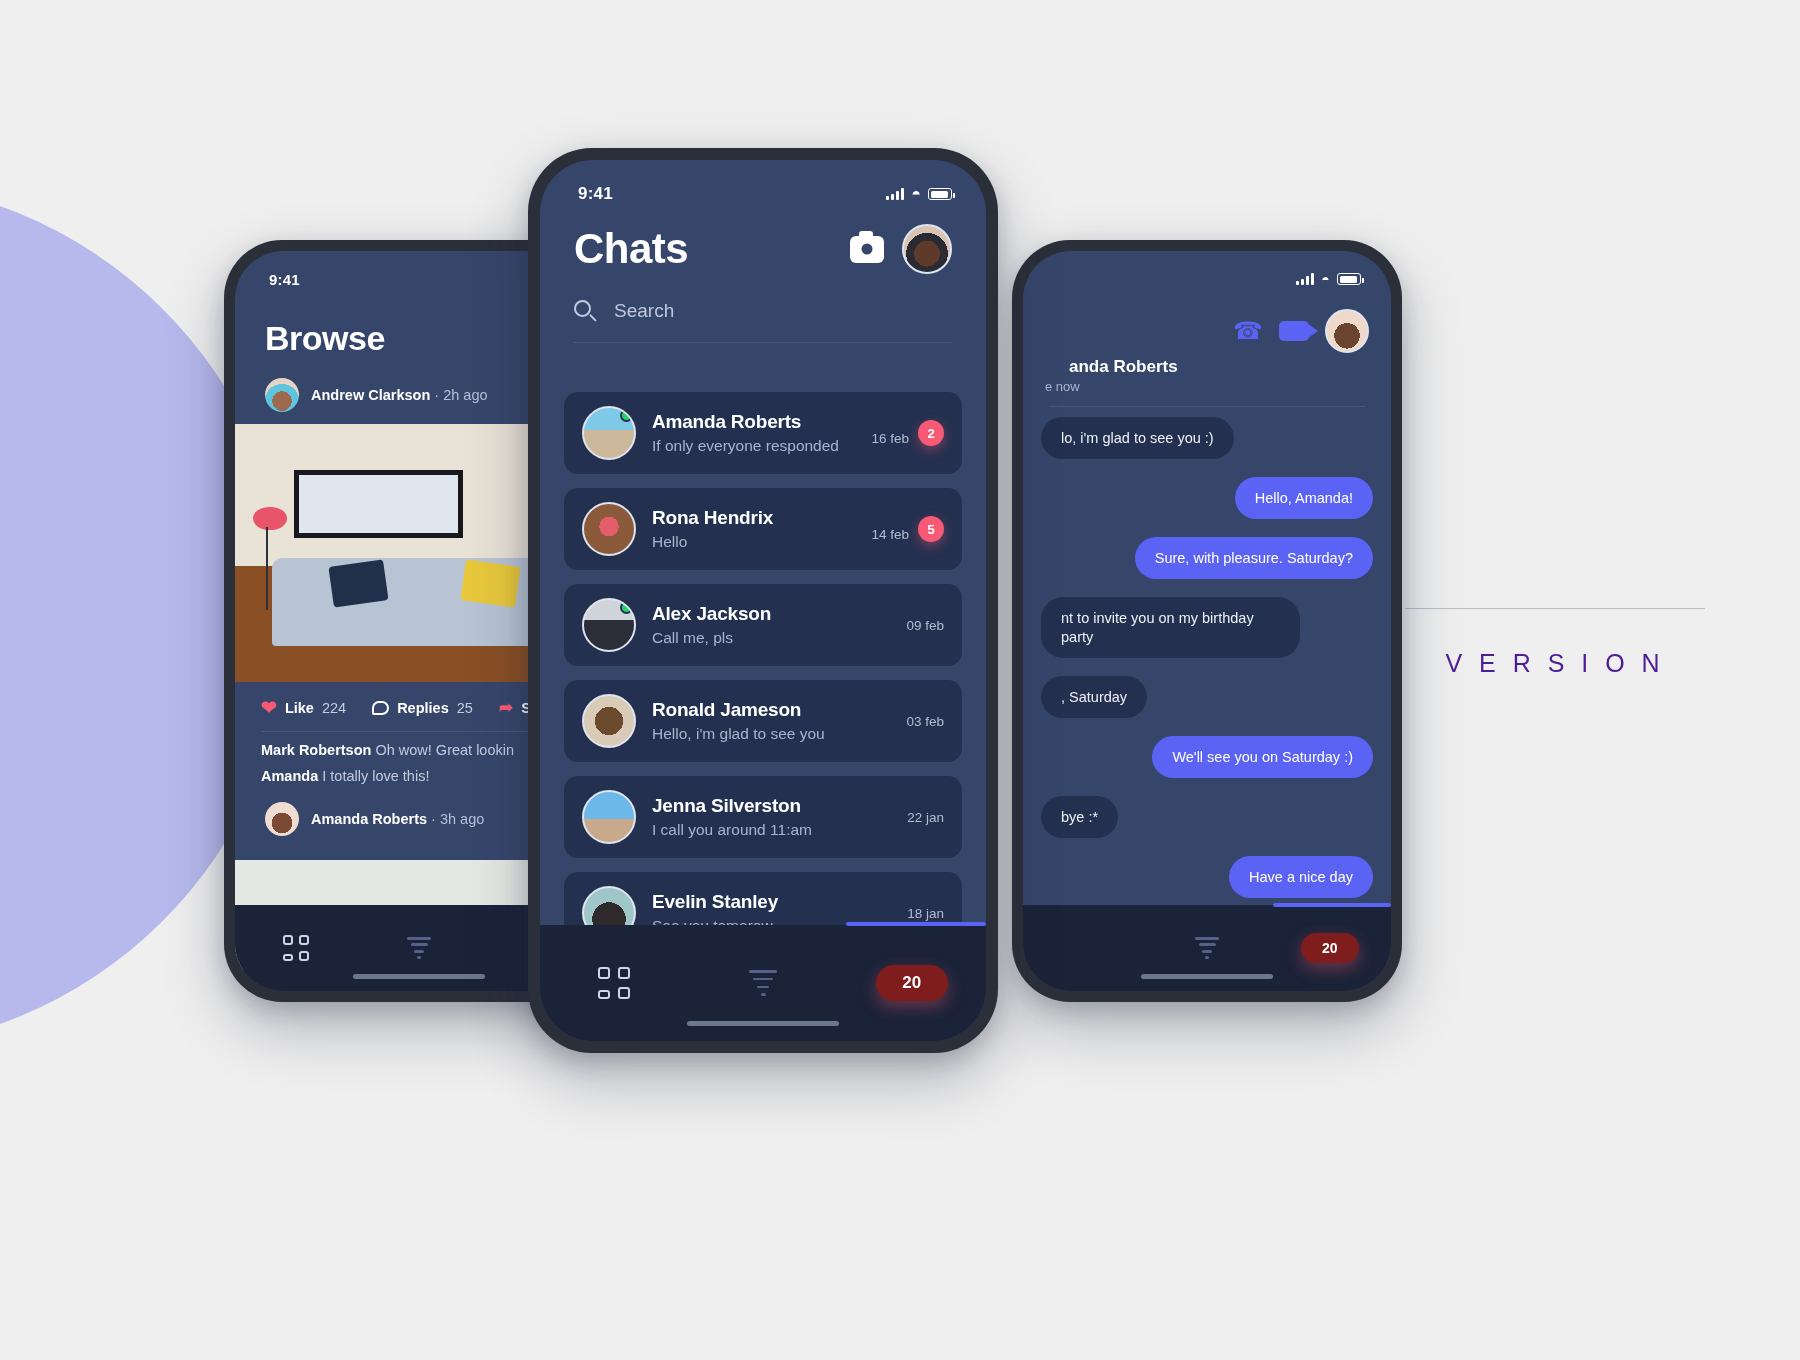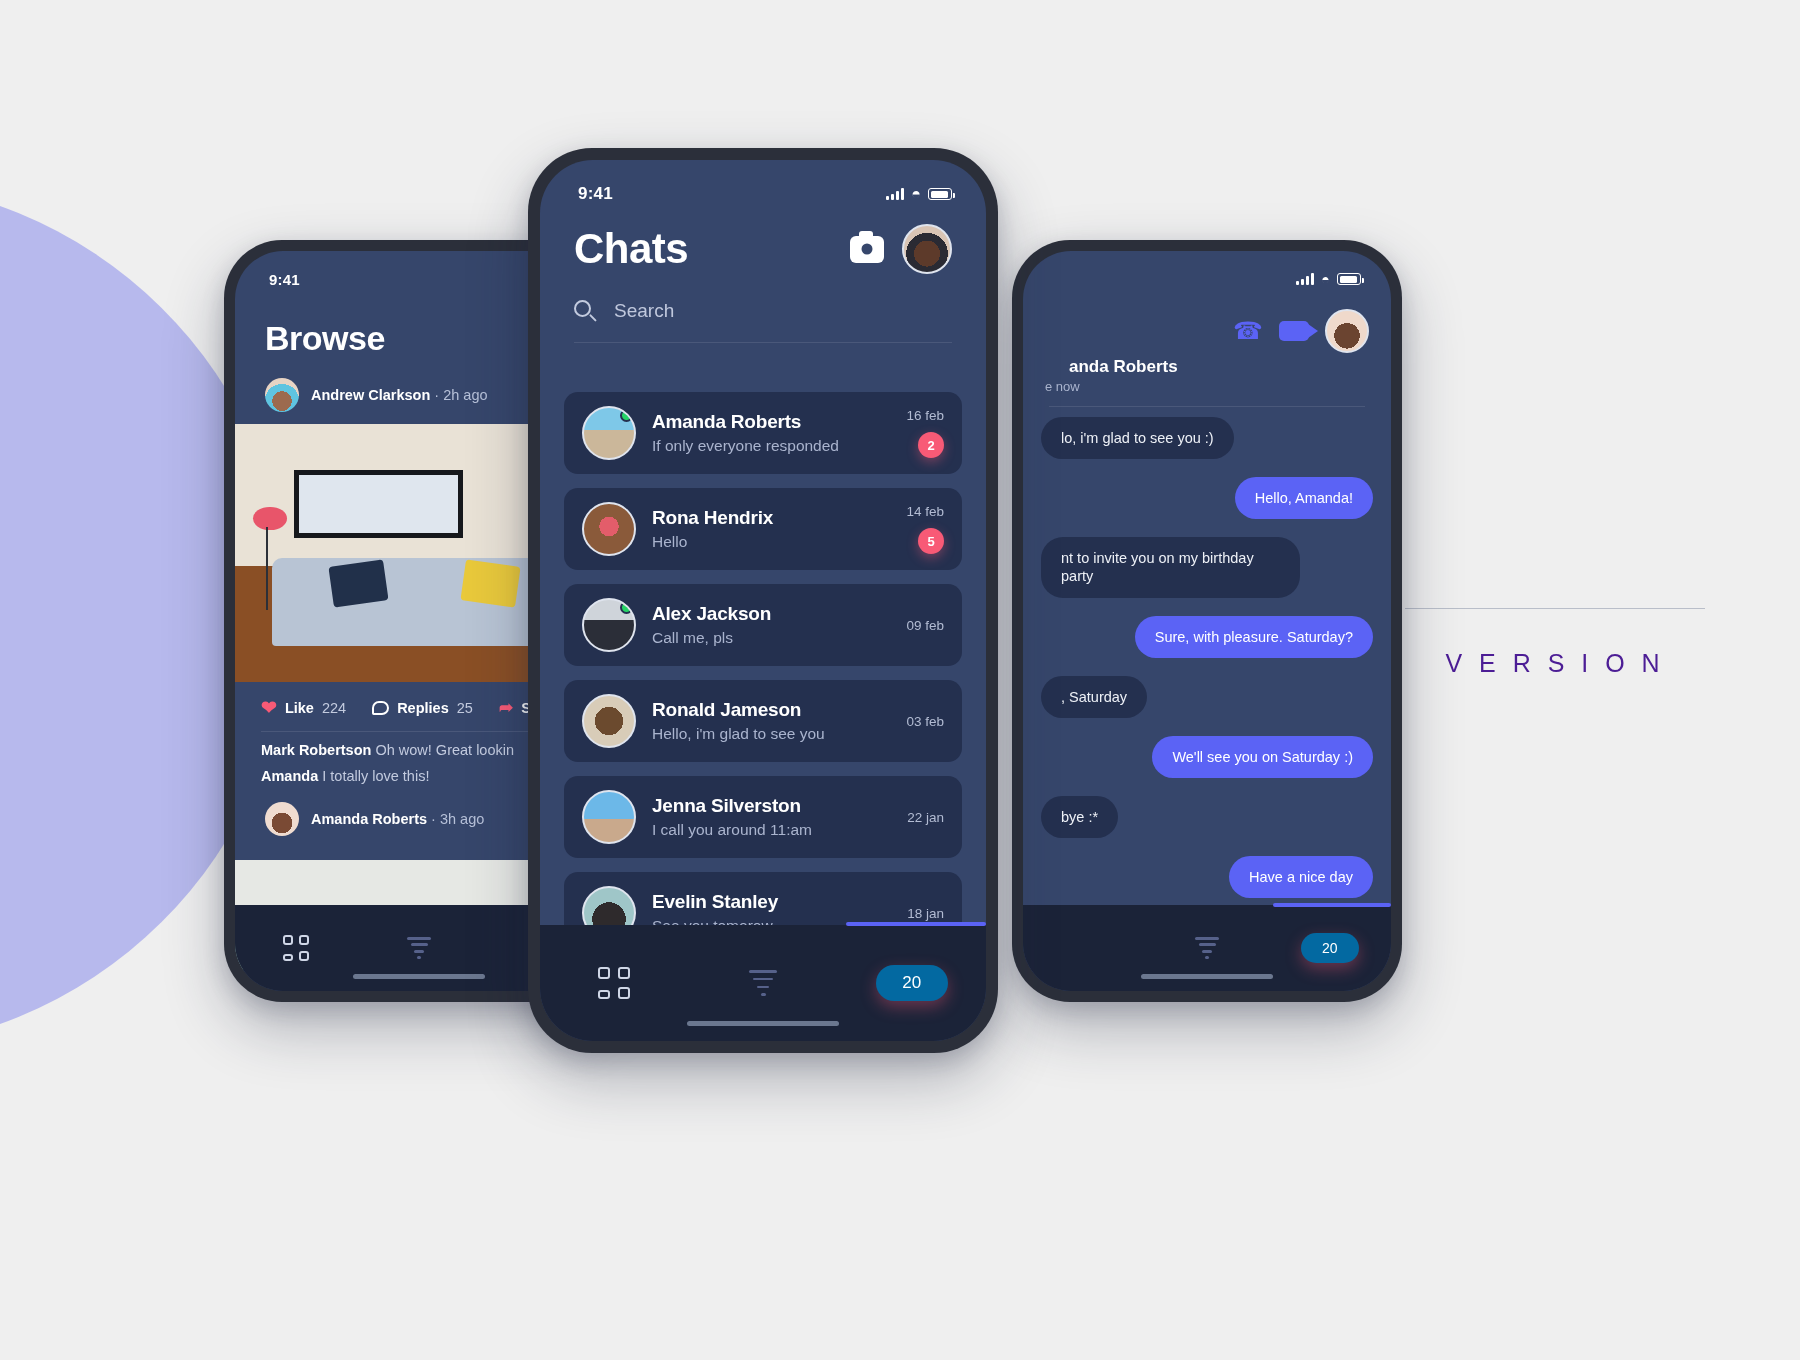--- a/index.html
+++ b/index.html
@@ -105,21 +105,21 @@
   .ico-filter i { display: block; height: 2.6px; background: #56618a; border-radius: 2px; }
   .ico-filter i:nth-child(1){width:24px}.ico-filter i:nth-child(2){width:17px}
   .ico-filter i:nth-child(3){width:10px}.ico-filter i:nth-child(4){width:4px}
   #phone-center .ico-filter{ width:30px;height:26px; }
   #phone-center .ico-filter i:nth-child(1){width:28px}
   #phone-center .ico-filter i:nth-child(2){width:20px}
   #phone-center .ico-filter i:nth-child(3){width:12px}
   #phone-center .ico-filter i:nth-child(4){width:5px}
 
   .pill {
-    background: #0369a1; color: #fff; font-weight: normal;
+    background: #7f1d1d; color: #fff; font-weight: bold;
     border-radius: 999px; display:flex; align-items:center; justify-content:center;
     box-shadow: 0 6px 16px rgba(248,90,118,.35);
   }
   #phone-center .pill { width: 72px; height: 36px; font-size: 17px; }
   #phone-right .pill  { width: 58px; height: 30px; font-size: 14px; }
 
   
   #phone-center .screen { background: #36466b; }
   .chats-header { display: flex; align-items: center; justify-content: space-between; padding: 10px 34px 0; }
   .chats-header .bigtitle { font-size: 42px; }
@@ -143,21 +143,21 @@
     display: flex; align-items: center;
     background: #24304f; border-radius: 14px;
     padding: 14px 18px; margin-bottom: 14px;
     position: relative;
   }
   .chat-card .av { width: 54px; height: 54px; border: 2.5px solid #dfe4ee; }
   .dot-on { position: absolute; right: 1px; top: 1px; width: 13px; height: 13px; border-radius: 50%; background: #25d366; border: 2.5px solid #24304f; }
   .chat-txt { flex: 1; min-width: 0; padding-left: 16px; }
   .chat-name { color: #fff; font-size: 19px; font-weight: bold; letter-spacing: -.2px; }
   .chat-prev { color: #aab4ce; font-size: 15.5px; margin-top: 4px; }
-  .chat-right { display: flex; flex-direction: column; align-items: flex-end; gap: 9px; flex: none; padding-left: 10px; }
+  .chat-right { display: flex; flex-direction: row; align-items: flex-end; gap: 9px; flex: none; padding-left: 10px; }
   .chat-date { color: #b3bcd3; font-size: 13.5px; }
   .badge { width: 26px; height: 26px; border-radius: 50%; background: #f85a76; color: #fff; font-size: 13px; font-weight: bold; display: flex; align-items: center; justify-content: center; box-shadow: 0 4px 12px rgba(248,90,118,.4); }
 
   
   #phone-right .screen { background: #36466b; }
   .conv-header { display: flex; align-items: center; justify-content: flex-end; gap: 16px; padding: 12px 22px 0; }
   .ico-video { width: 30px; height: 20px; background: #5b63f5; border-radius: 5px; position: relative; }
   .ico-video::after { content:""; position:absolute; right:-9px; top:3px; border-style:solid; border-width:7px 0 7px 10px; border-color: transparent transparent transparent #5b63f5; }
   .conv-who { padding: 4px 22px 12px; }
   .conv-name { color: #fff; font-weight: bold; font-size: 17px; margin-left: 24px; }
@@ -296,22 +296,22 @@
       <div class="conv-who">
         <div class="conv-name">anda Roberts</div>
         <div class="conv-sub">e now</div>
       </div>
 
       <div class="hr"></div>
 
       <div class="bubbles">
         <div class="bub them">lo, i'm glad to see you :)</div>
         <div class="bub me">Hello, Amanda!</div>
+        <div class="bub me">Sure, with pleasure. Saturday?</div>
         <div class="bub them">nt to invite you on my birthday party</div>
-        <div class="bub me">Sure, with pleasure. Saturday?</div>
         <div class="bub them">, Saturday</div>
         <div class="bub me">We'll see you on Saturday :)</div>
         <div class="bub them">bye :*</div>
         <div class="bub me">Have a nice day</div>
       </div>
 
       <div class="tabbar">
         <div class="topline" style="width:118px;top:-2px;right:0"></div>
         <div class="cell"></div>
         <div class="cell">

